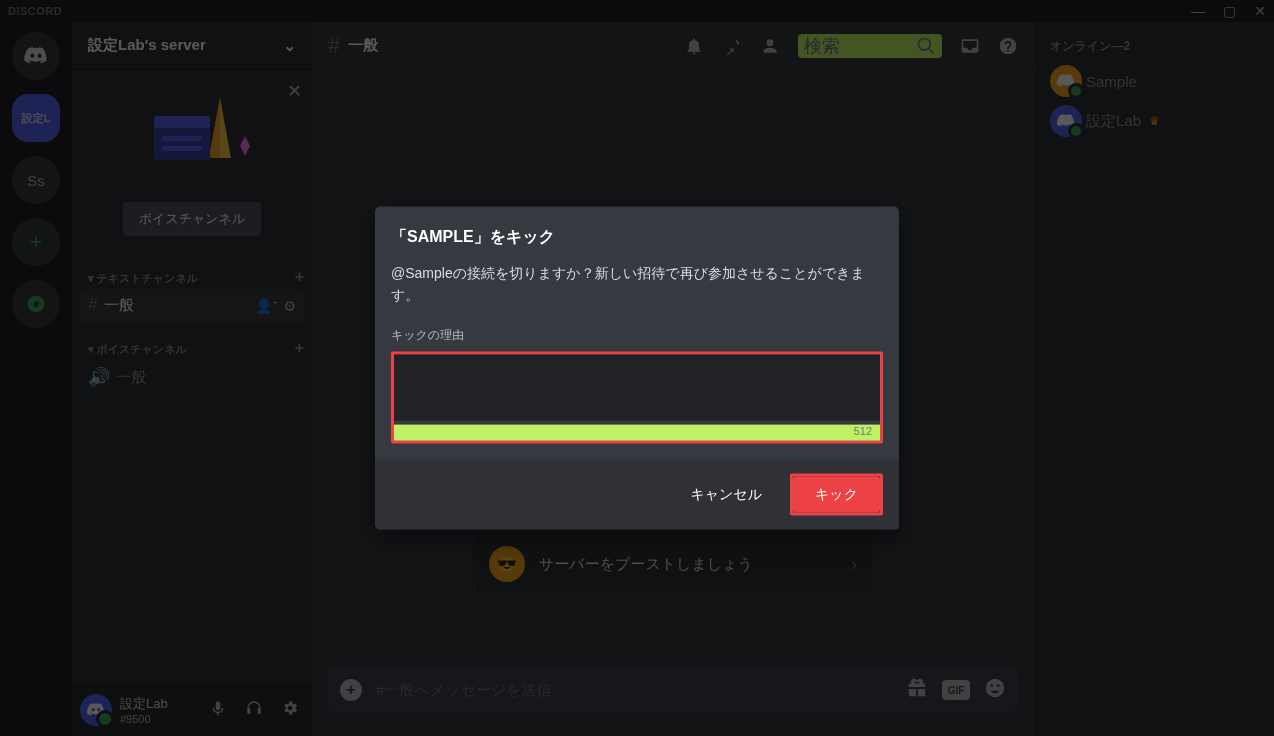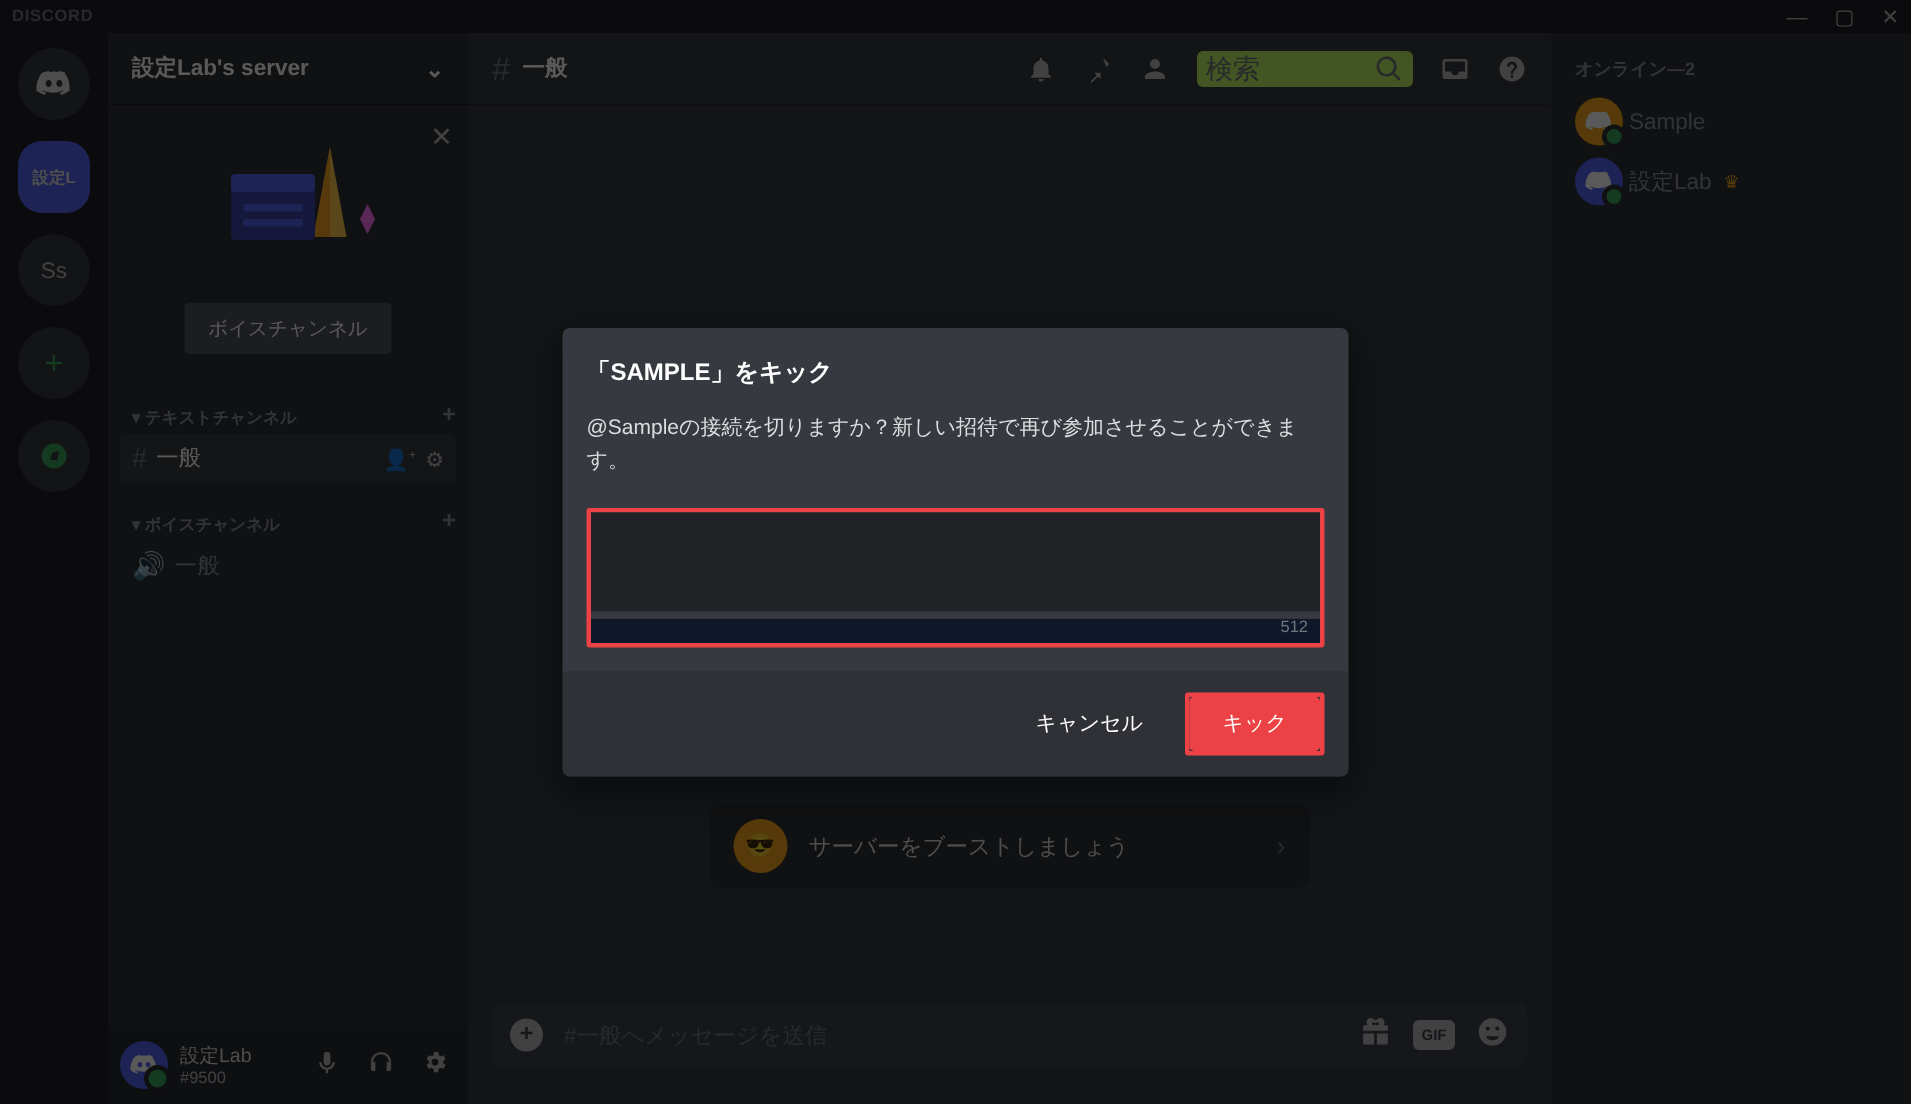--- a/index.html
+++ b/index.html
@@ -80,21 +80,21 @@
 
 
 .backdrop { position:absolute; inset:0; top:0px; background:rgba(0,0,0,0.65); }
 .modal { position:absolute; left:50%; top:50%; transform:translate(-50%,-50%); width:524px; background:#36393f; border-radius:5px; overflow:hidden; box-shadow:0 8px 24px rgba(0,0,0,.5); }
 .modal .m-body { padding:20px 16px 16px; }
 .modal h2 { font-size:16px; font-weight:700; color:#fff; margin-bottom:14px; }
 .modal .desc { font-size:14px; line-height:1.6; color:#dcddde; margin-bottom:20px; }
 .modal label { font-size:12px; color:#b9bbbe; display:block; margin-bottom:8px; }
 .reason-wrap { border:3px solid #ed4245; border-radius:2px; }
 .reason { width:100%; height:66px; background:#202225; border:none; resize:none; color:#dcddde; padding:8px; font-size:14px; font-family:inherit; }
-.reason-wrap .count { text-align:right; padding:0 8px 4px; font-size:11px; color:#72767d; background:#0f172a; }
+.reason-wrap .count { text-align:right; padding:0 8px 4px; font-size:11px; color:#72767d; background:#bef264; }
 .modal .m-foot { background:#2f3136; padding:14px 16px; display:flex; justify-content:flex-end; gap:12px; align-items:center; }
 .btn-cancel { background:transparent; border:none; color:#fff; font-size:14px; padding:10px 16px; cursor:pointer; }
 .kick-wrap { border:3px solid #ed4245; border-radius:2px; }
 .btn-kick { background:#ed4245; border:none; color:#fff; font-size:14px; font-weight:500; padding:9px 22px; border-radius:3px; cursor:pointer; }
 </style>
 </head>
 <body>
 
 <div class="titlebar">
   <span class="brand">DISCORD</span>
@@ -257,20 +257,21 @@
       <span class="crown">♛</span>
     </div>
   </div>
 </div>
 
 <div class="backdrop"></div>
 <div class="modal">
   <div class="m-body">
     <h2>「SAMPLE」をキック</h2>
     <div class="desc">@Sampleの接続を切りますか？新しい招待で再び参加させることができます。</div>
+    <label>キックの理由</label>
     <div class="reason-wrap">
       <textarea class="reason" style=""></textarea>
       <div class="count">512</div>
     </div>
   </div>
   <div class="m-foot">
     <button class="btn-cancel">キャンセル</button>
     <div class="kick-wrap">
       <button class="btn-kick">キック</button>
     </div>

